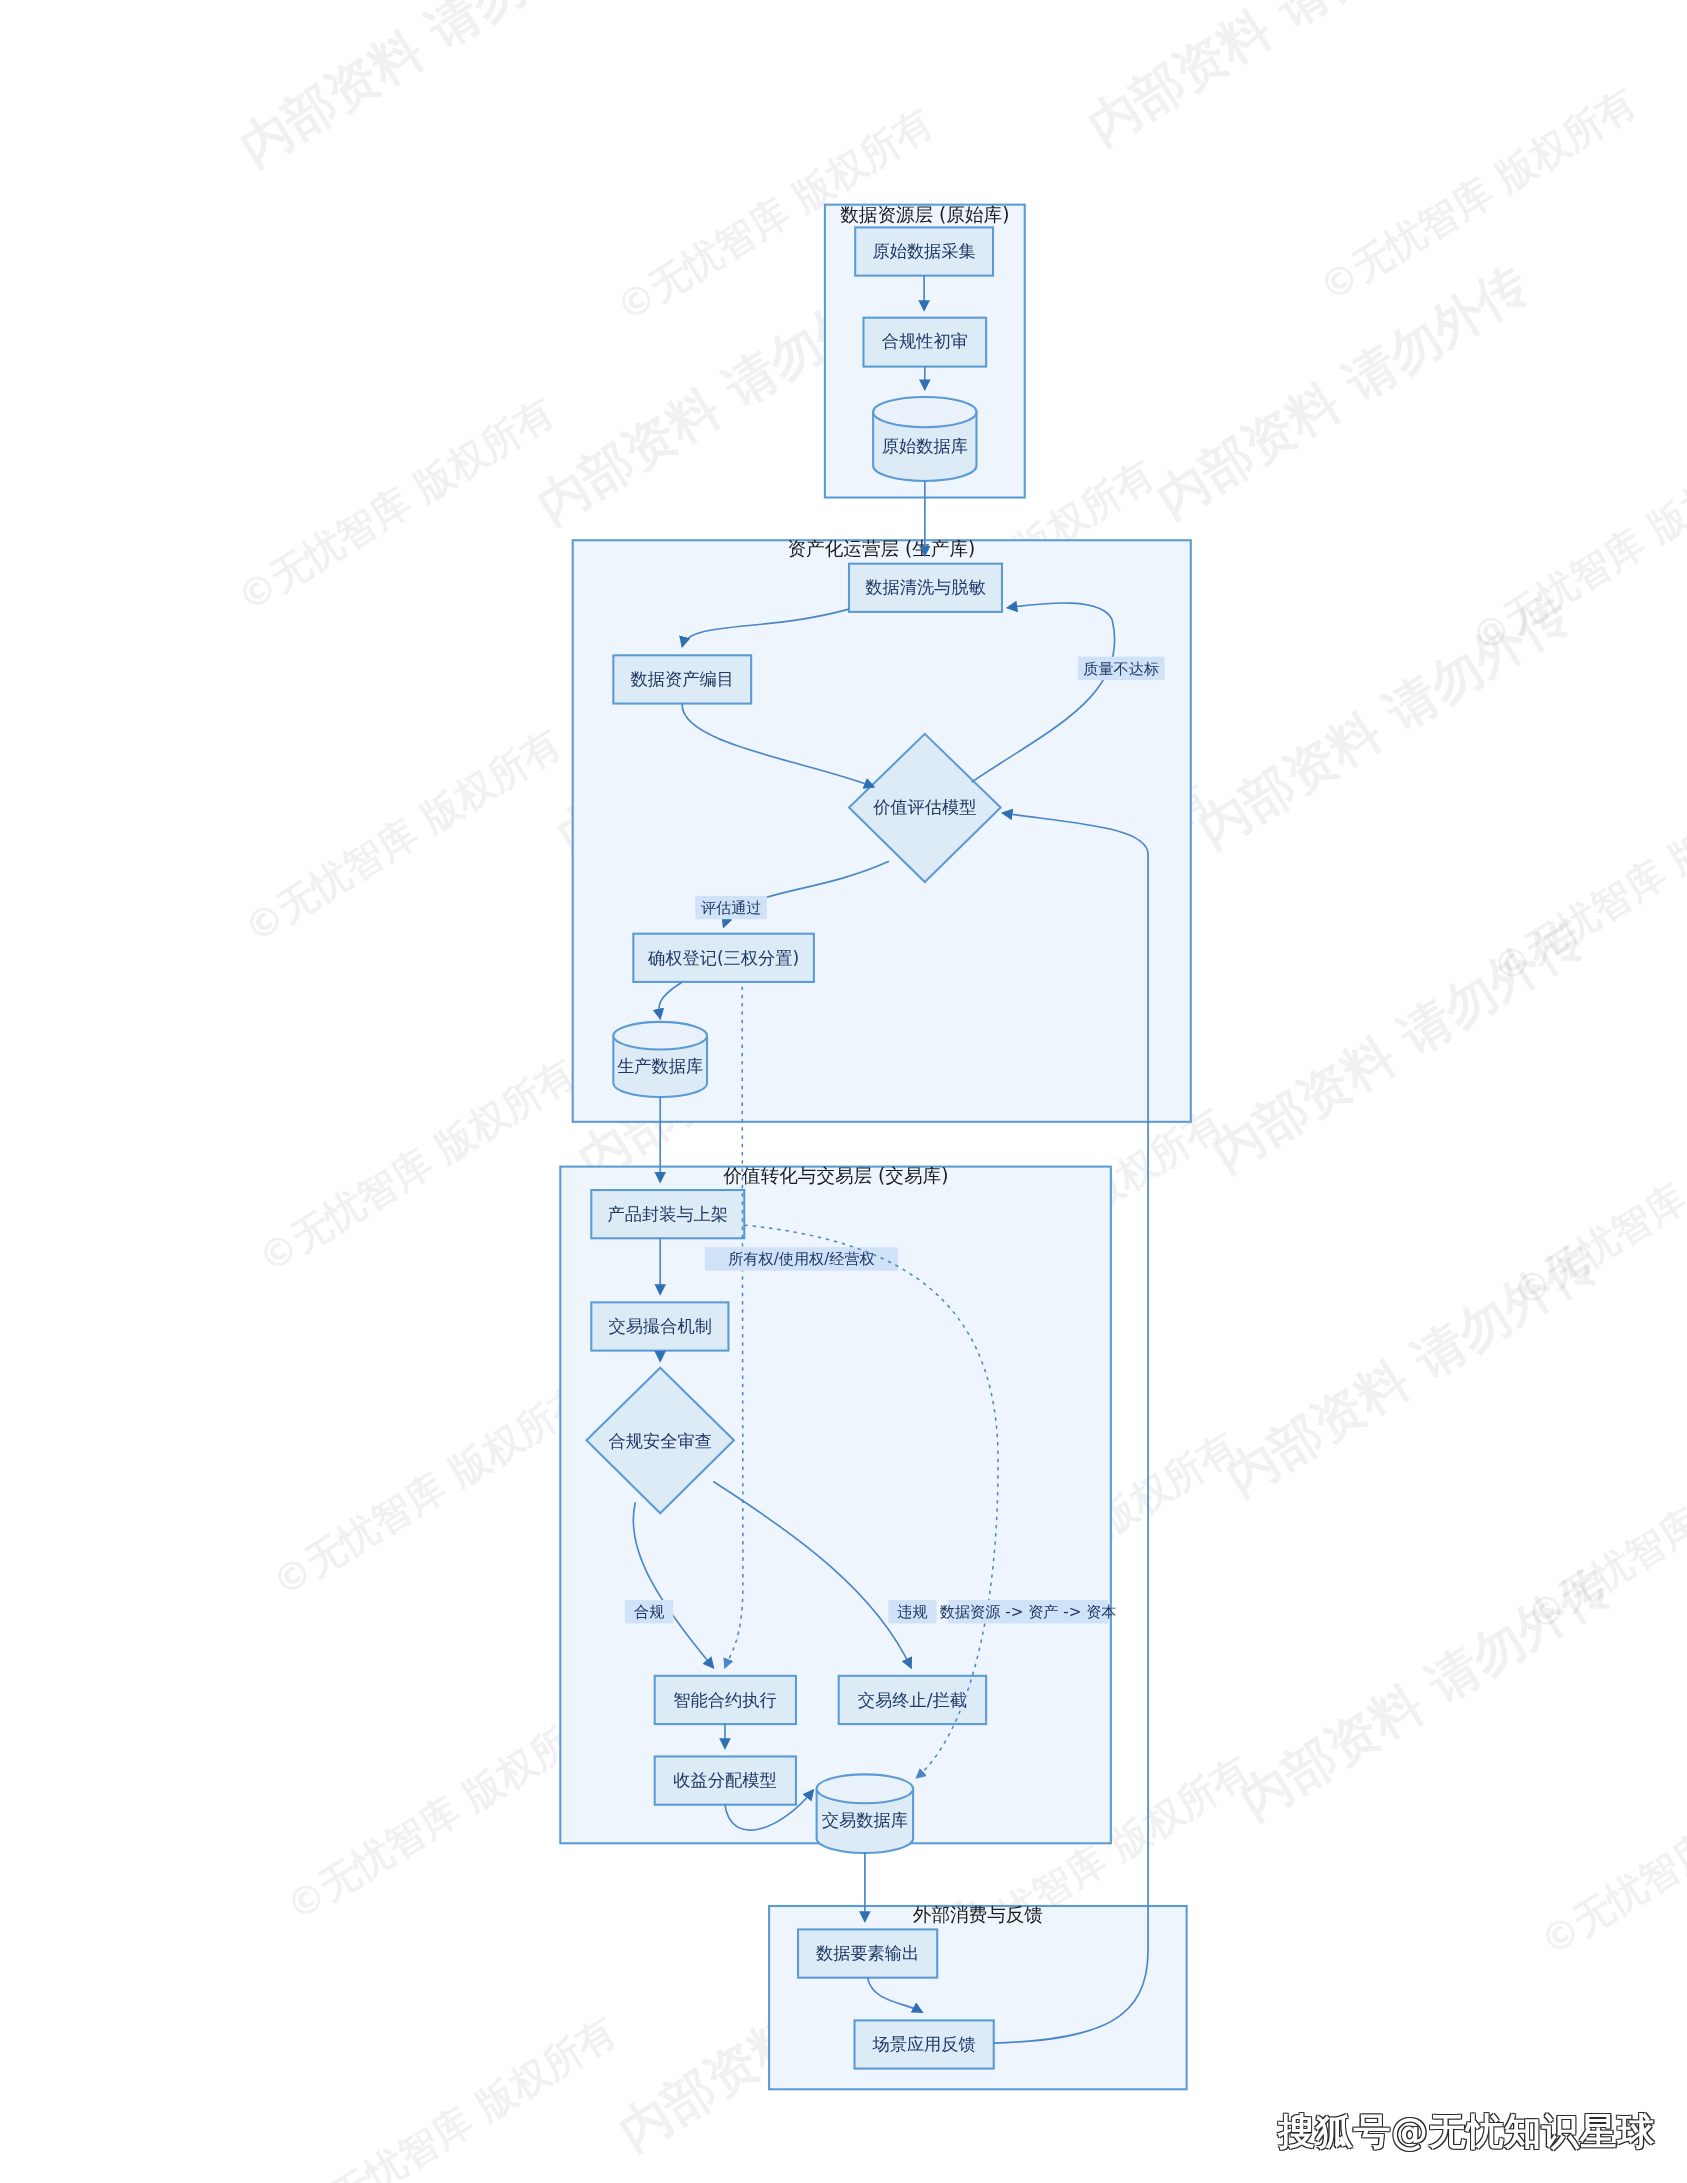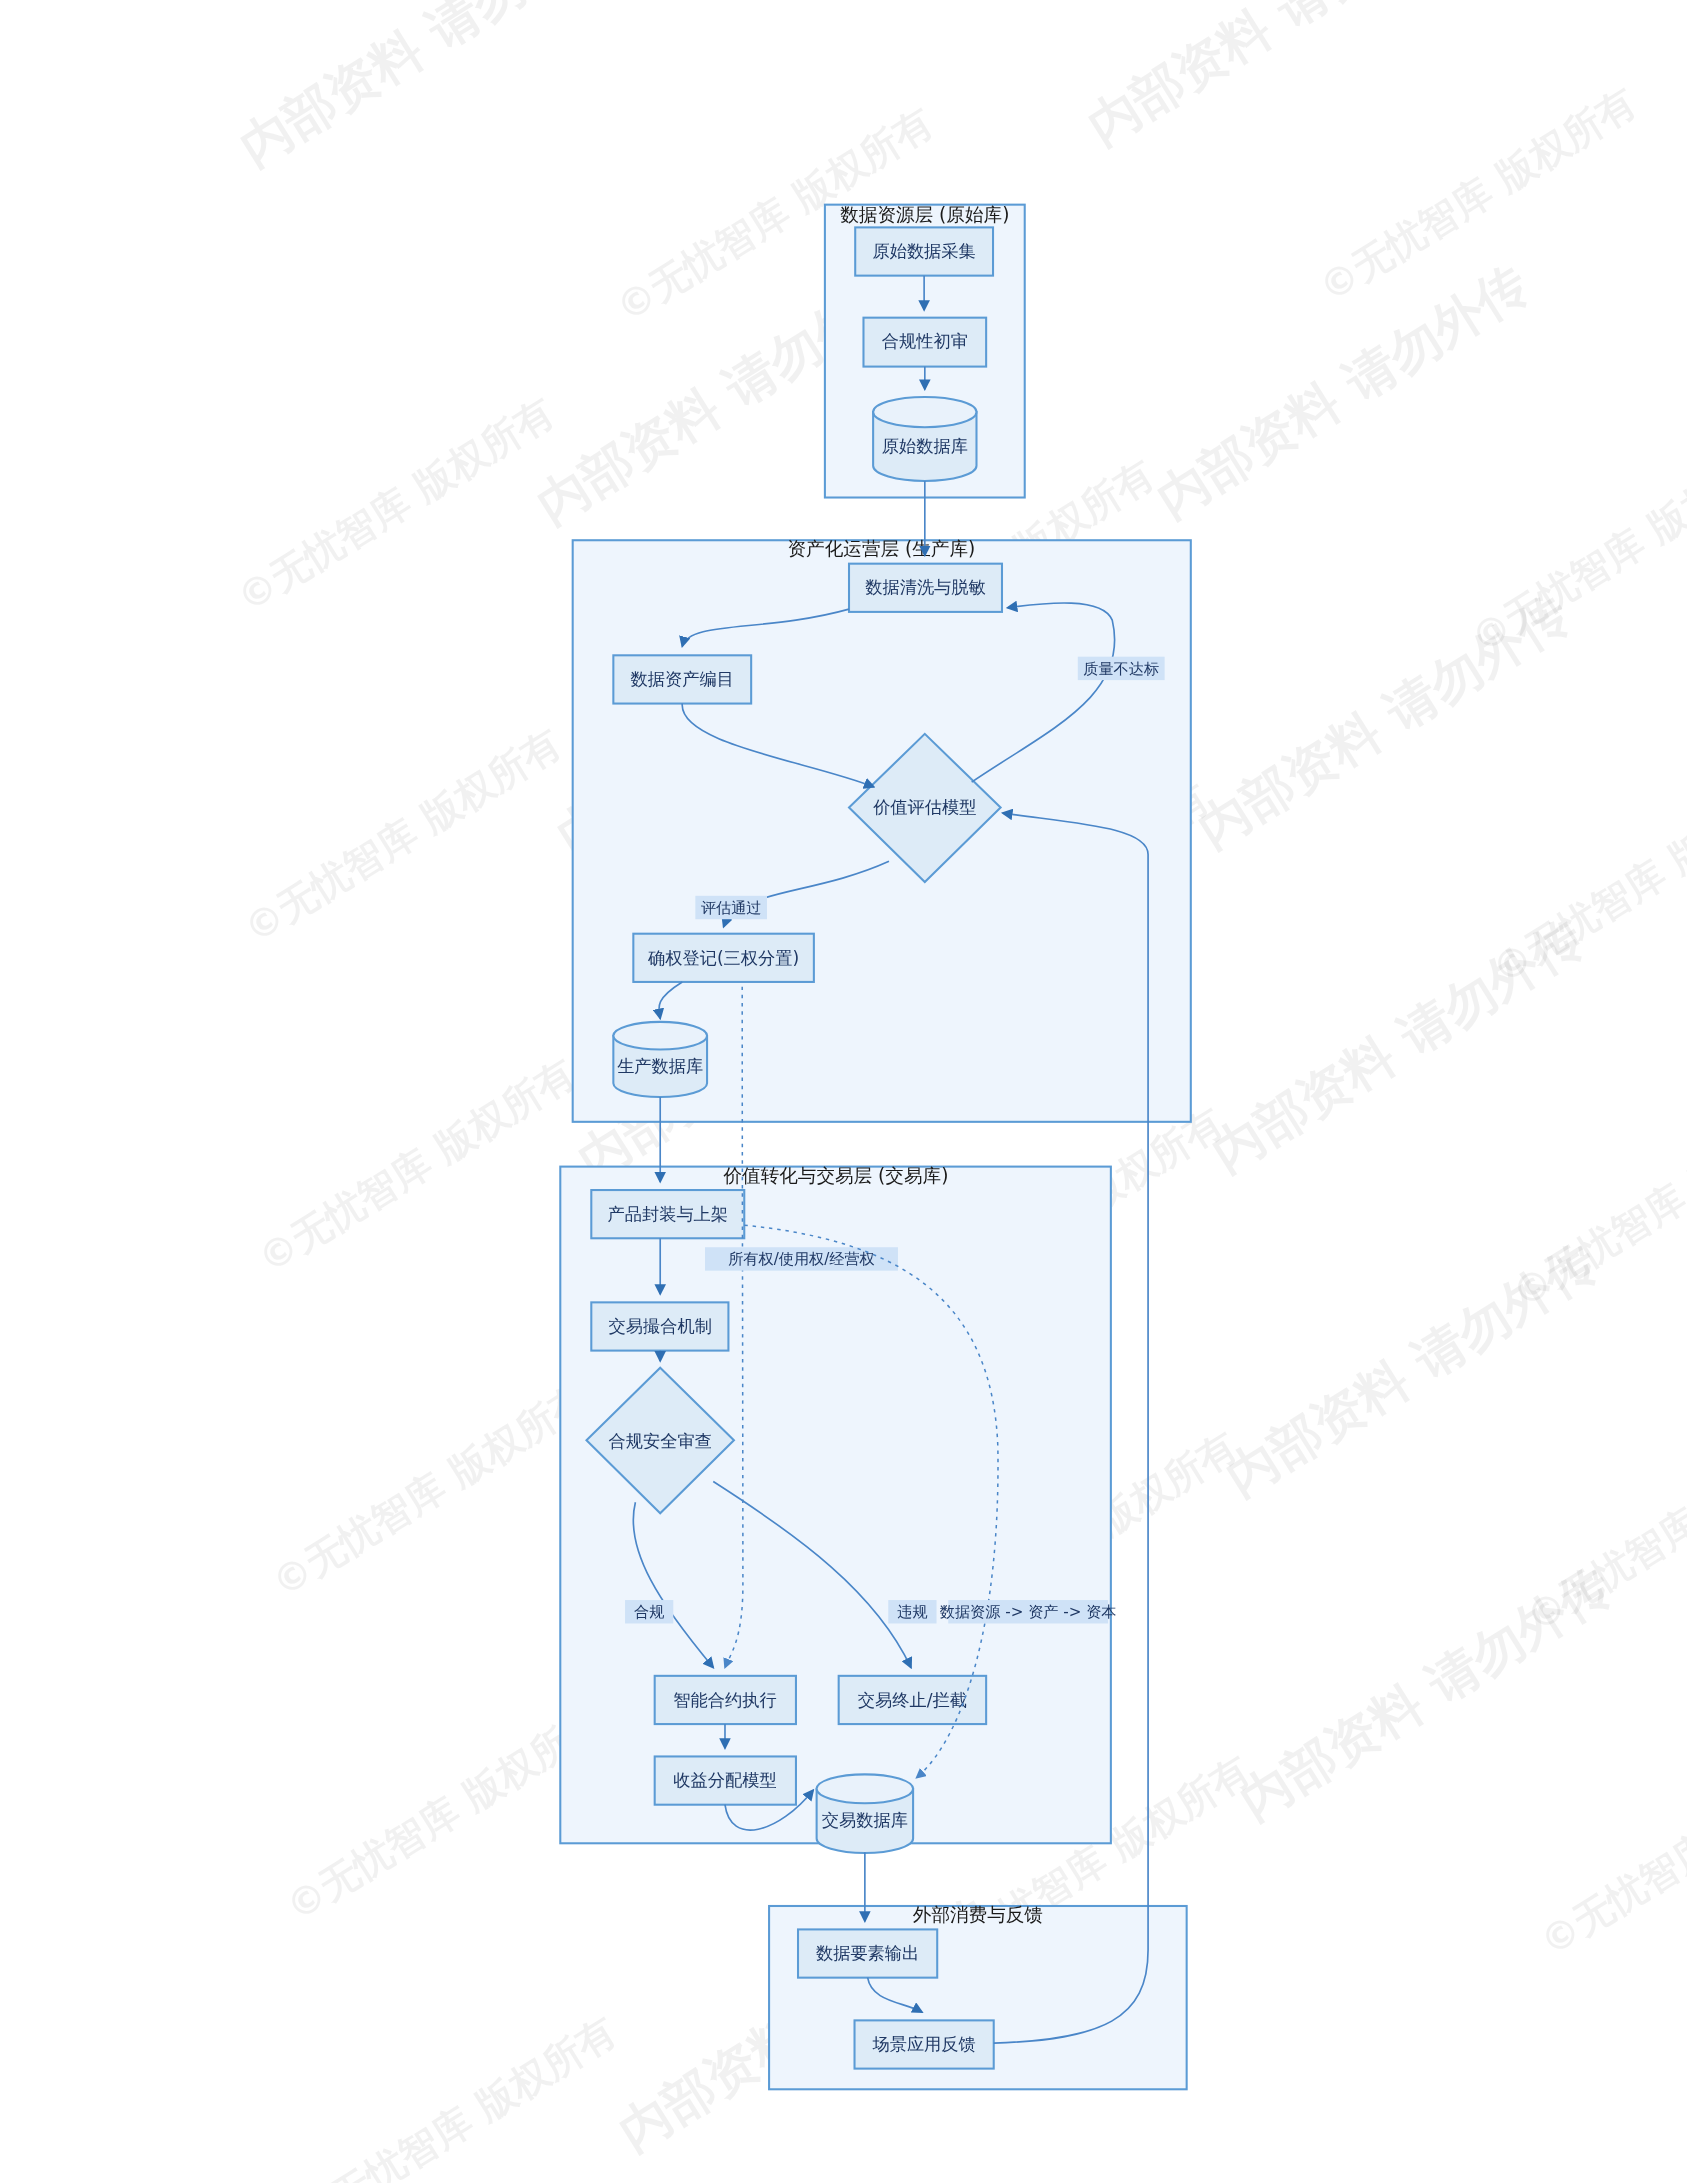--- a/index.html
+++ b/index.html
@@ -329,14 +329,15 @@
       <text class="node-label" x="1341" y="2968">场景应用反馈</text>
     </g>
 
     <path class="edge" d="M 1255 2688 L 1255 2788" marker-end="url(#arrow)"></path>
 
     <path class="edge" d="M 1259 2870 C 1265 2905 1310 2905 1338 2920" marker-end="url(#arrow)"></path>
 
     <path class="edge" d="M 1442 2965 C 1600 2960 1666 2930 1666 2830 L 1666 1240 C 1666 1200 1560 1195 1455 1180" marker-end="url(#arrow)"></path>
   </svg>
 
+  <div id="brand">搜狐号@无忧知识星球</div>
 </div>
 
 
 </body></html>

